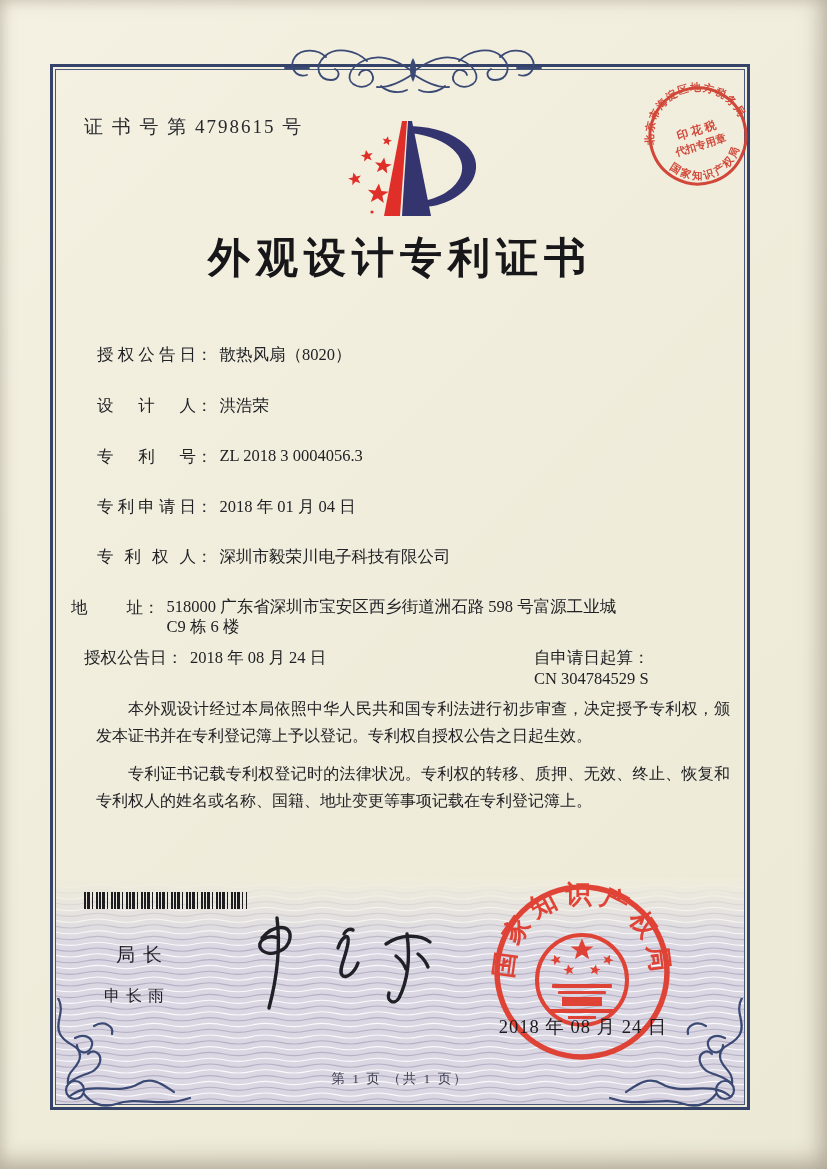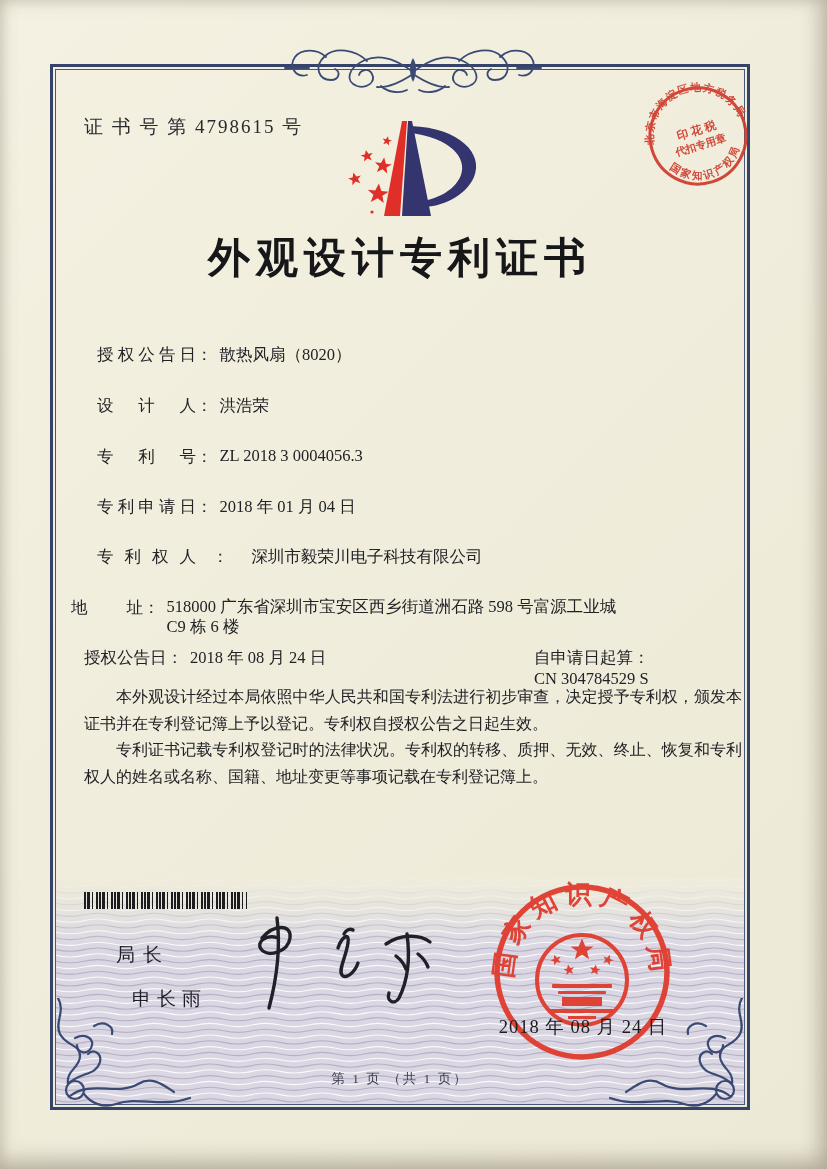--- a/index.html
+++ b/index.html
@@ -32,40 +32,40 @@
   .f-label{display:inline-block;width:99px;text-align:justify;text-align-last:justify;}
   .f-colon{display:inline-block;margin-right:7px;}
   .f-value{display:inline-block;}
   .row-addr{left:71px;}
   .row-addr .f-label{width:72px;}
   .row-addr .f-value{width:468px;line-height:20px;}
   .row-grant{left:84px;}
   .row-grant .f-label{width:auto;}
   .grant-no{left:450px;top:0;}
   .paras{left:84px;top:684px;width:658px;color:#222226;}
-  .paras p{margin:0;font-size:16px;line-height:26.5px;text-indent:2em;text-align:justify;}
+  .paras p{margin:12px;font-size:16px;line-height:26.5px;text-indent:2em;text-align:justify;}
   
   .band{
     left:56px;top:878px;width:688px;height:226px;
     background:#dad7e3;overflow:hidden;
   }
   .band-fade{
     left:56px;top:878px;width:688px;height:70px;
     background:linear-gradient(#f0eddc 0%, rgba(240,237,220,0) 100%);
   }
   .barcode{
     left:84px;top:892px;width:163px;height:17px;
     background:repeating-linear-gradient(90deg,
       #1d1d20 0 2px, rgba(0,0,0,0) 2px 3px,
       #1d1d20 3px 6px, rgba(0,0,0,0) 6px 8px,
       #1d1d20 8px 9px, rgba(0,0,0,0) 9px 12px,
       #1d1d20 12px 14px, rgba(0,0,0,0) 14px 15px);
   }
   .signer-title{left:116px;top:942px;font-size:19px;letter-spacing:8px;color:#1e1e24;}
-  .signer-name{left:132px;top:986px;font-size:19px;letter-spacing:6px;color:#1e1e24;}
+  .signer-name{left:104px;top:986px;font-size:16px;letter-spacing:6px;color:#1e1e24;}
   .seal-date{left:488px;top:1014px;width:190px;text-align:center;font-size:18.5px;color:#1c1c1f;letter-spacing:1px;}
   .footer{left:50px;top:1070px;width:700px;text-align:center;font-size:13.5px;color:#3e3e4e;letter-spacing:2px;}
   svg{display:block;}
   .rot-stamp{transform:rotate(-17deg);}
 </style>
 </head>
 <body>
 
 <div class="page">
 
@@ -216,21 +216,21 @@
   <div class="abs field-row" style="top:446px;">
     <span class="f-label">专利号</span>
       <span class="f-colon">：</span>
       <span class="f-value">ZL 2018 3 0004056.3</span>
   </div>
   <div class="abs field-row" style="top:496px;">
     <span class="f-label">专利申请日</span>
       <span class="f-colon">：</span>
       <span class="f-value">2018 年 01 月 04 日</span>
   </div>
-  <div class="abs field-row" style="top:546px;gap:16px;">
+  <div class="abs field-row" style="top:546px;">
     <span class="f-label">专利权人</span>
       <span class="f-colon">：</span>
       <span class="f-value">深圳市毅荣川电子科技有限公司</span>
   </div>
   <div class="abs field-row row-addr" style="top:597px;">
     <span class="f-label">地址</span>
       <span class="f-colon">：</span>
       <span class="f-value">518000 广东省深圳市宝安区西乡街道洲石路 598 号富源工业城 C9 栋 6 楼</span>
   </div>
   <div class="abs field-row row-grant" style="top:647px;width:656px;">

